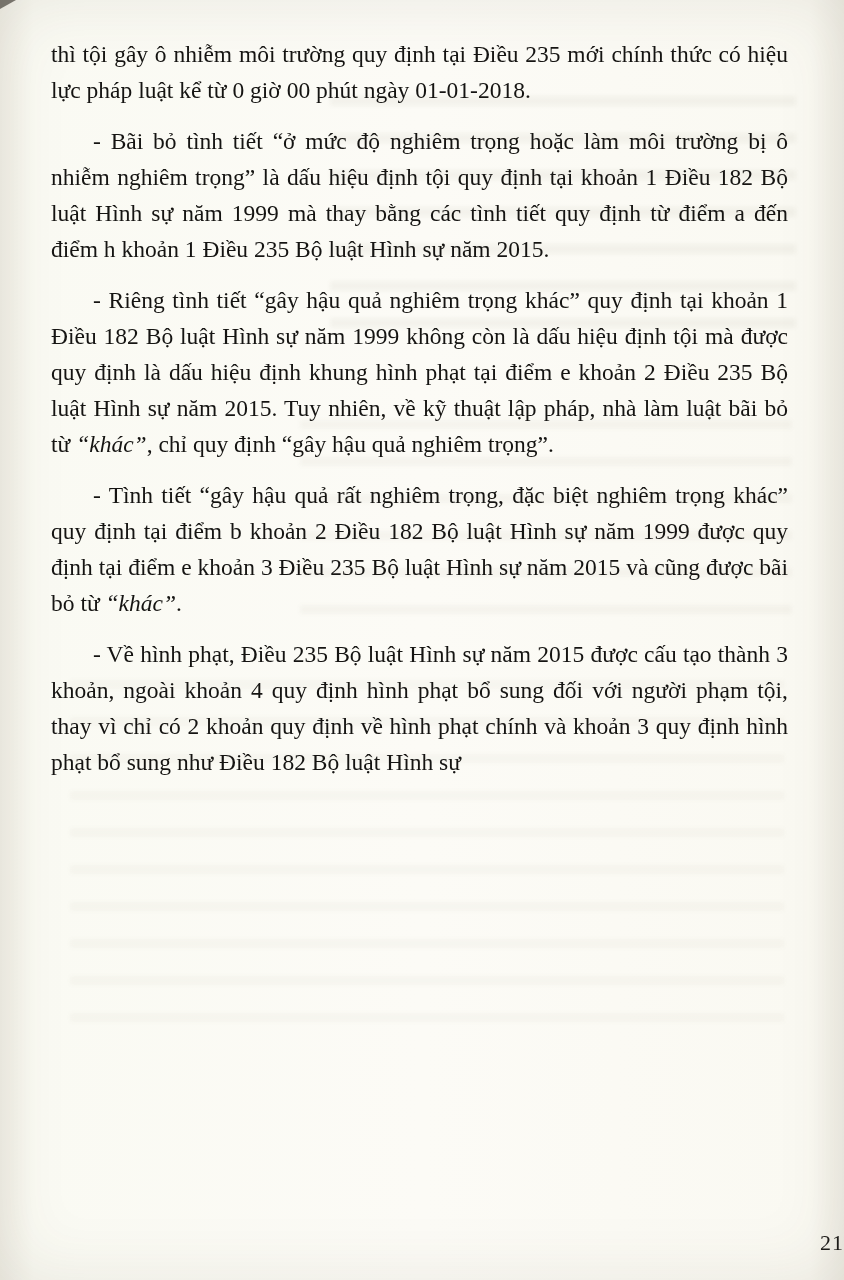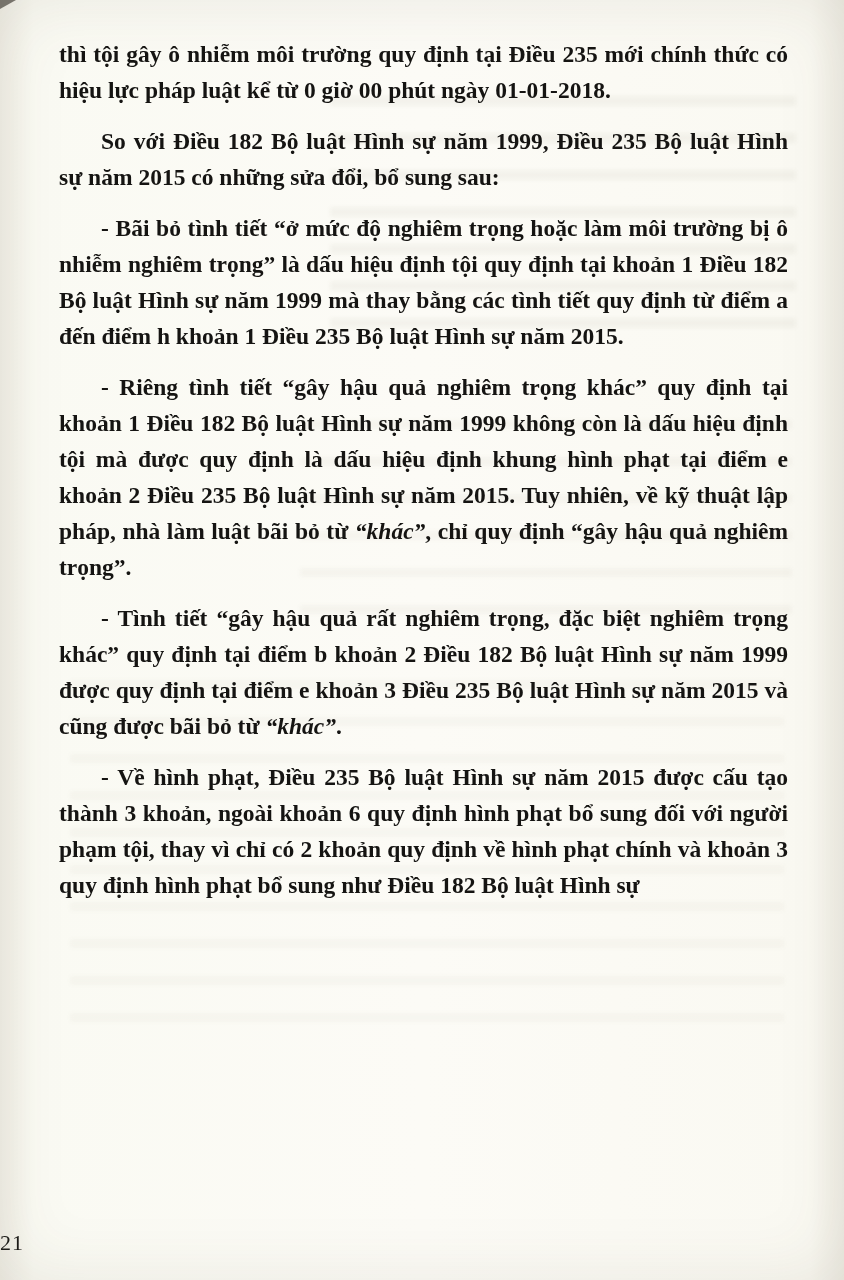--- a/index.html
+++ b/index.html
@@ -60,51 +60,49 @@
     position: absolute;
     left: 47px;
     right: 56px;
     top: 36px;
     font-size: 23.5px;
     line-height: 36px;
     text-align: justify;
     text-justify: inter-word;
   }
   p.para {
-    margin: 0 0 15px 12px;
-    font-weight: bold;
+    margin: 0 0 15px 4px;
   }
   p.para.indent {
     text-indent: 42px;
   }
   .italic {
     font-style: italic;
   }
   .page-number {
     position: absolute;
     left: 0; right: 0;
     bottom: 24px;
-    text-align: left;
+    text-align: right;
     font-size: 22px;
     letter-spacing: 1px;
     color: #1c1b18;
   }
 </style>
 </head>
 <body>
 
 <div class="page">
   <div class="corner-mark"></div>
   <div class="ghost ghost-1"></div>
   <div class="ghost ghost-2"></div>
   <div class="ghost ghost-3"></div>
 
   <div class="content">
       <p class="para"><span>thì tội gây ô nhiễm môi trường quy định tại Điều 235 mới chính thức có hiệu lực pháp luật kể từ 0 giờ 00 phút ngày 01-01-2018.</span></p>
-      <p class="para indent"><span>So với Điều 182 Bộ luật Hình sự năm 1999, Điều 235 Bộ luật Hình sự năm 2015 có những sửa đổi, bổ sung sau:</span></p>
       <p class="para indent"><span>- Bãi bỏ tình tiết “ở mức độ nghiêm trọng hoặc làm môi trường bị ô nhiễm nghiêm trọng” là dấu hiệu định tội quy định tại khoản 1 Điều 182 Bộ luật Hình sự năm 1999 mà thay bằng các tình tiết quy định từ điểm a đến điểm h khoản 1 Điều 235 Bộ luật Hình sự năm 2015.</span></p>
       <p class="para indent"><span>- Riêng tình tiết “gây hậu quả nghiêm trọng khác” quy định tại khoản 1 Điều 182 Bộ luật Hình sự năm 1999 không còn là dấu hiệu định tội mà được quy định là dấu hiệu định khung hình phạt tại điểm e khoản 2 Điều 235 Bộ luật Hình sự năm 2015. Tuy nhiên, về kỹ thuật lập pháp, nhà làm luật bãi bỏ từ </span><span class="italic">“khác”</span><span>, chỉ quy định “gây hậu quả nghiêm trọng”.</span></p>
       <p class="para indent"><span>- Tình tiết “gây hậu quả rất nghiêm trọng, đặc biệt nghiêm trọng khác” quy định tại điểm b khoản 2 Điều 182 Bộ luật Hình sự năm 1999 được quy định tại điểm e khoản 3 Điều 235 Bộ luật Hình sự năm 2015 và cũng được bãi bỏ từ </span><span class="italic">“khác”</span><span>.</span></p>
-      <p class="para indent"><span>- Về hình phạt, Điều 235 Bộ luật Hình sự năm 2015 được cấu tạo thành 3 khoản, ngoài khoản 6 quy định hình phạt bổ sung đối với người phạm tội, thay vì chỉ có 2 khoản quy định về hình phạt chính và khoản 3 quy định hình phạt bổ sung như Điều 182 Bộ luật Hình sự</span></p>
+      <p class="para indent"><span>- Về hình phạt, Điều 235 Bộ luật Hình sự năm 2015 được cấu tạo thành 3 khoản, ngoài khoản 4 quy định hình phạt bổ sung đối với người phạm tội, thay vì chỉ có 2 khoản quy định về hình phạt chính và khoản 3 quy định hình phạt bổ sung như Điều 182 Bộ luật Hình sự</span></p>
     </div>
 
   <div class="page-number">21</div>
 </div>
 
 </body></html>

